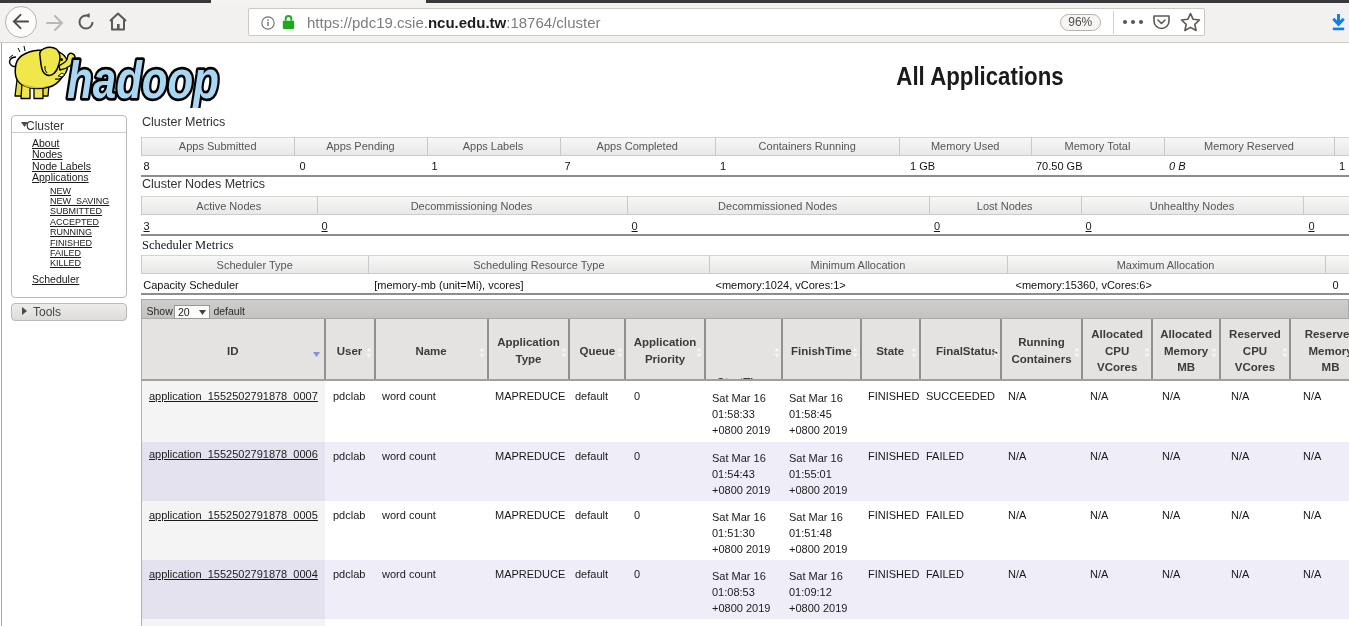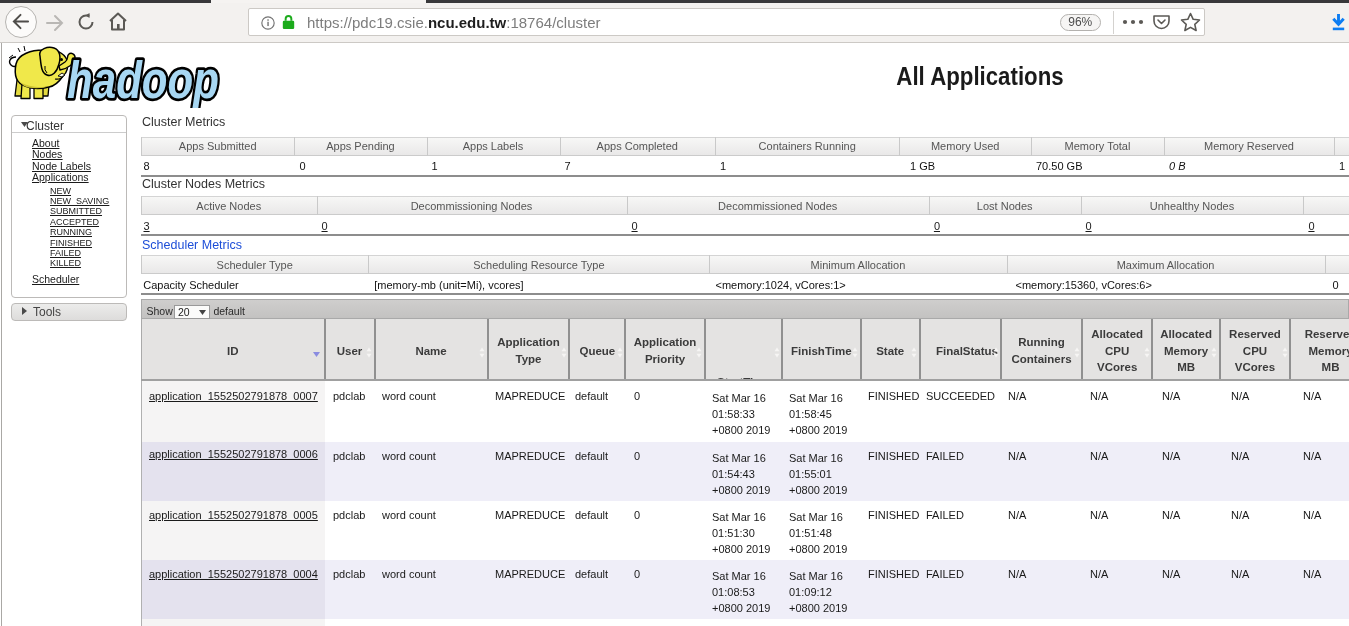--- a/index.html
+++ b/index.html
@@ -152,21 +152,21 @@
 <div class="abs" style="left:1303.4px;top:196.3px;width:1px;height:19px;background:#c9c9c9;"></div>
 <div class="abs" style="left:1080.5px;top:199.5px;width:222.9000000000001px;text-align:center;font-size:11px;color:#565656;">Unhealthy Nodes</div>
 <div class="abs" style="left:141px;top:196.3px;width:1px;height:19px;background:#c9c9c9;"></div>
 <div class="abs" style="left:143.5px;top:219.9px;font-size:11px;color:#111;white-space:nowrap;"><a href="#">3</a></div>
 <div class="abs" style="left:321.5px;top:219.9px;font-size:11px;color:#111;white-space:nowrap;"><a href="#">0</a></div>
 <div class="abs" style="left:631.5px;top:219.9px;font-size:11px;color:#111;white-space:nowrap;"><a href="#">0</a></div>
 <div class="abs" style="left:933.9px;top:219.9px;font-size:11px;color:#111;white-space:nowrap;"><a href="#">0</a></div>
 <div class="abs" style="left:1085.5px;top:219.9px;font-size:11px;color:#111;white-space:nowrap;"><a href="#">0</a></div>
 <div class="abs" style="left:1308.4px;top:219.9px;font-size:11px;color:#111;white-space:nowrap;"><a href="#">0</a></div>
 <div class="abs" style="left:141px;top:234.3px;width:1208px;height:2px;background:#8d8d8d;"></div>
-<div class="abs" style="left:142px;top:237.6px;font-size:12.5px;color:#1d4ed8;">Scheduler Metrics</div>
+<div class="abs" style="left:142px;top:237.6px;font-size:12.5px;color:#0f172a;font-family:Liberation Serif, serif;">Scheduler Metrics</div>
 <div class="abs" style="left:141px;top:255.4px;width:1208px;height:19px;background:linear-gradient(#f7f7f6,#e9e8e8);border-top:1px solid #d4d4d4;border-bottom:1px solid #cbcbcb;"></div>
 <div class="abs" style="left:368.4px;top:255.4px;width:1px;height:19px;background:#c9c9c9;"></div>
 <div class="abs" style="left:141px;top:258.6px;width:227.39999999999998px;text-align:center;font-size:11px;color:#565656;">Scheduler Type</div>
 <div class="abs" style="left:709.4px;top:255.4px;width:1px;height:19px;background:#c9c9c9;"></div>
 <div class="abs" style="left:368.4px;top:258.6px;width:341.0px;text-align:center;font-size:11px;color:#565656;">Scheduling Resource Type</div>
 <div class="abs" style="left:1006.5px;top:255.4px;width:1px;height:19px;background:#c9c9c9;"></div>
 <div class="abs" style="left:709.4px;top:258.6px;width:297.1px;text-align:center;font-size:11px;color:#565656;">Minimum Allocation</div>
 <div class="abs" style="left:1324.6px;top:255.4px;width:1px;height:19px;background:#c9c9c9;"></div>
 <div class="abs" style="left:1006.5px;top:258.6px;width:318.0999999999999px;text-align:center;font-size:11px;color:#565656;">Maximum Allocation</div>
 <div class="abs" style="left:141px;top:255.4px;width:1px;height:19px;background:#c9c9c9;"></div>

